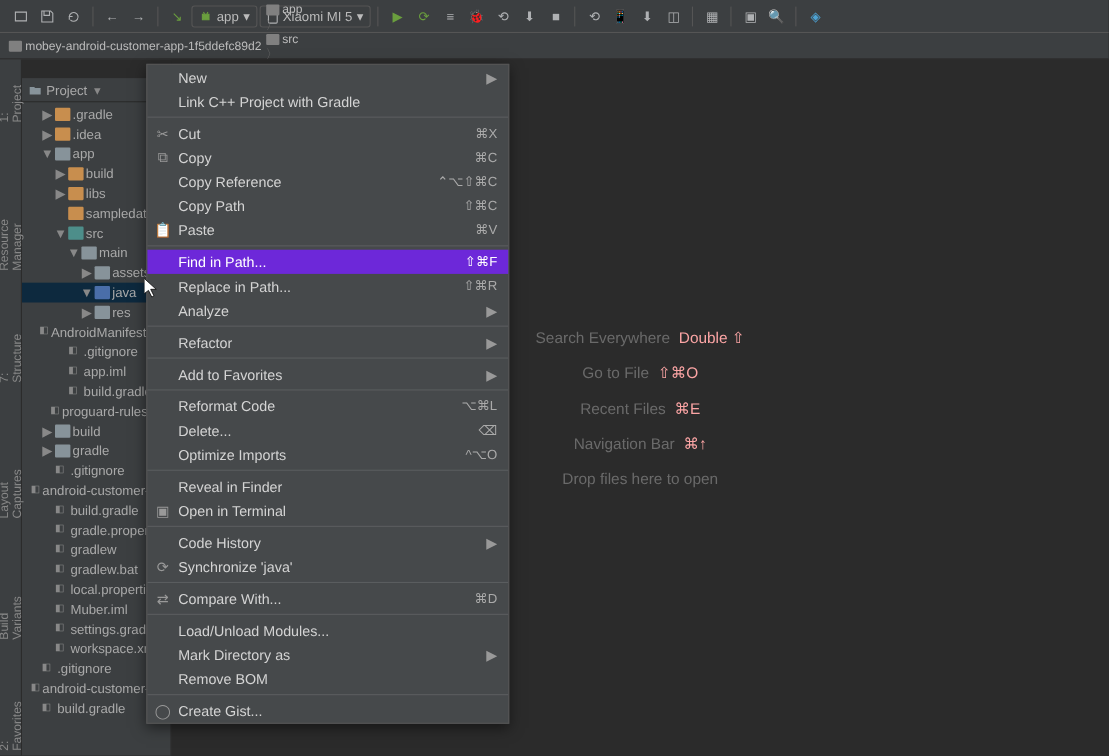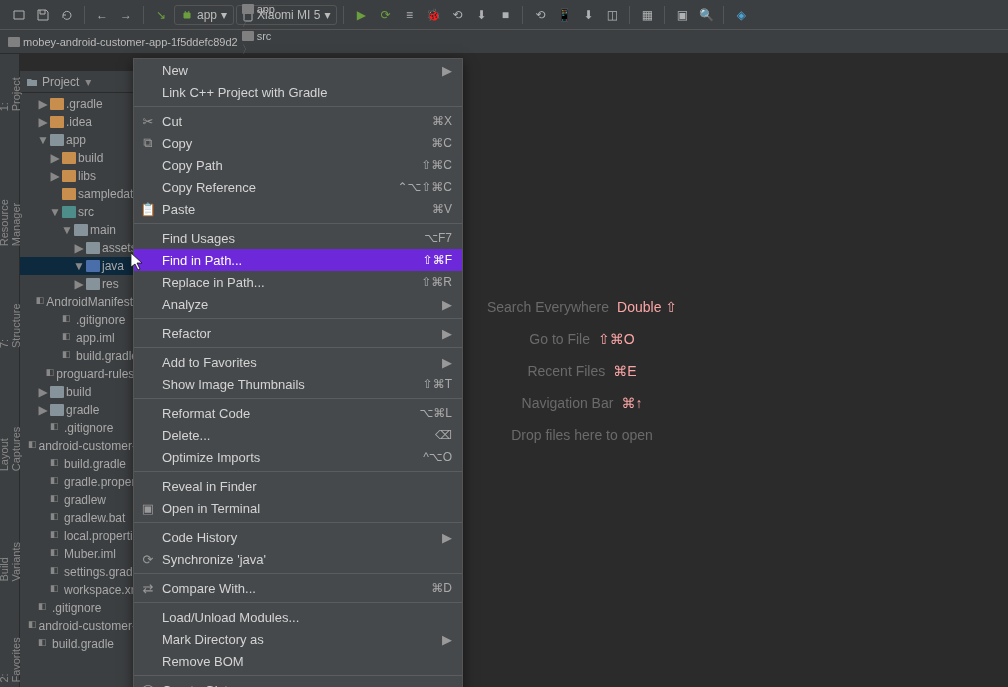--- a/index.html
+++ b/index.html
@@ -376,39 +376,34 @@
          <span>Cut</span>
          <span class="shortcut">⌘X</span>
        </div>
     <div class="row ">
          <span class="icon-slot">⧉</span>
          <span>Copy</span>
          <span class="shortcut">⌘C</span>
        </div>
     <div class="row ">
          <span class="icon-slot"></span>
+         <span>Copy Reference</span>
+         <span class="shortcut">⌃⌥⇧⌘C</span>
+       </div>
+    <div class="row ">
+         <span class="icon-slot"></span>
          <span>Copy Path</span>
          <span class="shortcut">⇧⌘C</span>
-       </div>
-    <div class="row ">
-         <span class="icon-slot"></span>
-         <span>Copy Reference</span>
-         <span class="shortcut">⌃⌥⇧⌘C</span>
        </div>
     <div class="row ">
          <span class="icon-slot">📋</span>
          <span>Paste</span>
          <span class="shortcut">⌘V</span>
        </div>
     <div class="divider"></div>
-    <div class="row ">
-         <span class="icon-slot"></span>
-         <span>Find Usages</span>
-         <span class="shortcut">⌥F7</span>
-       </div>
     <div class="row highlighted">
          <span class="icon-slot"></span>
          <span>Find in Path...</span>
          <span class="shortcut">⇧⌘F</span>
        </div>
     <div class="row ">
          <span class="icon-slot"></span>
          <span>Replace in Path...</span>
          <span class="shortcut">⇧⌘R</span>
        </div>
@@ -421,25 +416,20 @@
     <div class="row ">
          <span class="icon-slot"></span>
          <span>Refactor</span>
          <span class="sub-arrow">▶</span>
        </div>
     <div class="divider"></div>
     <div class="row ">
          <span class="icon-slot"></span>
          <span>Add to Favorites</span>
          <span class="sub-arrow">▶</span>
-       </div>
-    <div class="row ">
-         <span class="icon-slot"></span>
-         <span>Show Image Thumbnails</span>
-         <span class="shortcut">⇧⌘T</span>
        </div>
     <div class="divider"></div>
     <div class="row ">
          <span class="icon-slot"></span>
          <span>Reformat Code</span>
          <span class="shortcut">⌥⌘L</span>
        </div>
     <div class="row ">
          <span class="icon-slot"></span>
          <span>Delete...</span>

